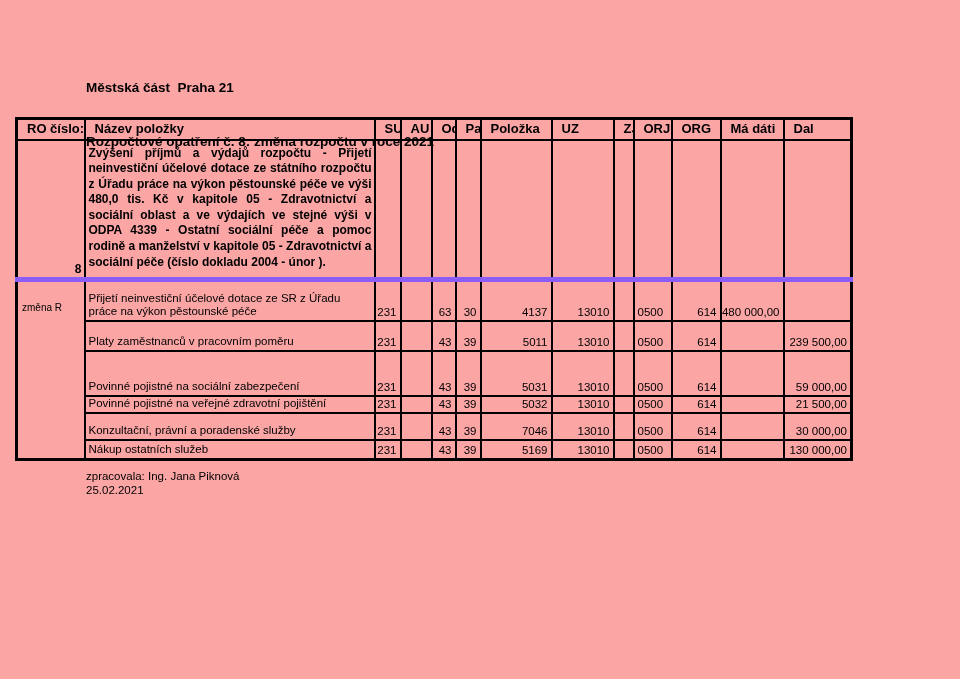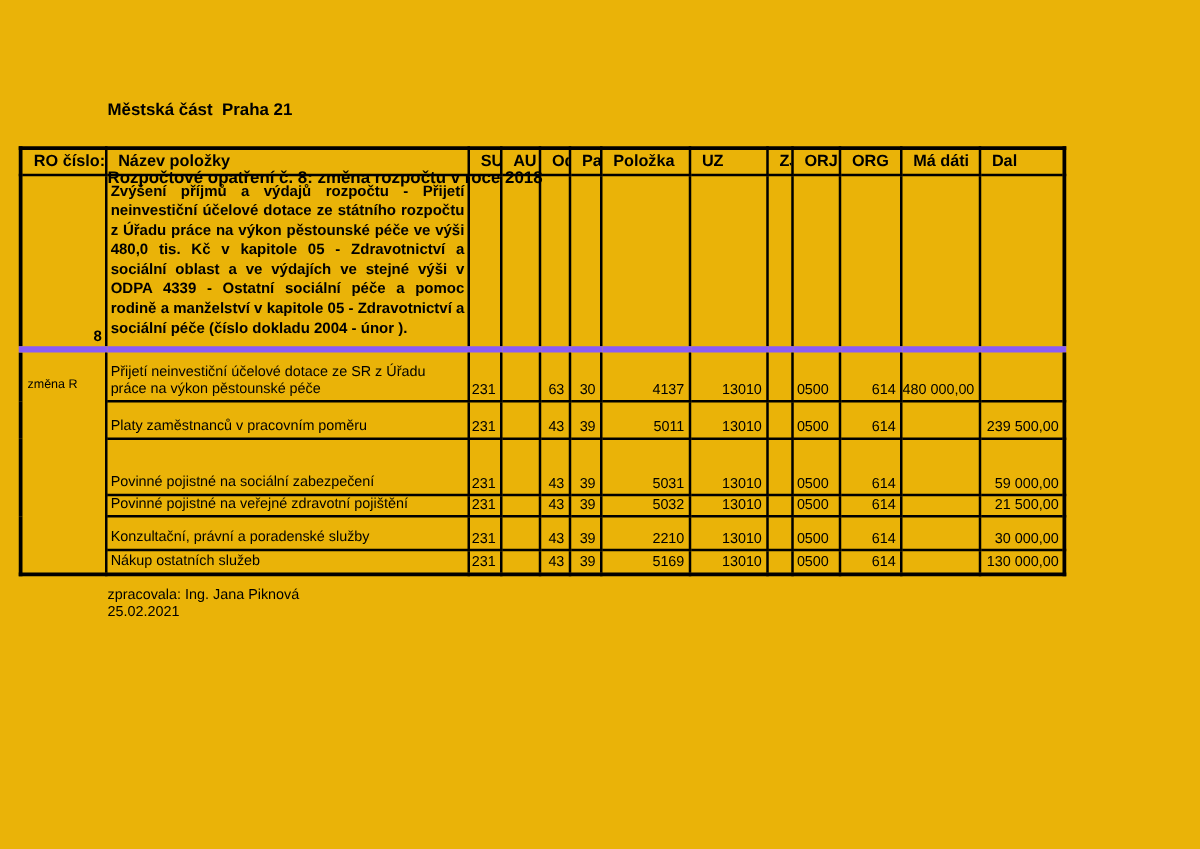--- a/index.html
+++ b/index.html
@@ -2,21 +2,21 @@
 <html><head>
 <meta charset="utf-8">
 <style>
   * { margin:0; padding:0; box-sizing:border-box; }
   html,body { background:#fff; }
   body {
     width:960px; height:679px;
     font-family:"Liberation Sans","DejaVu Sans",sans-serif;
     color:#000;
   }
-  .page { position:relative; width:960px; height:679px; background:#eab308; overflow:hidden; }
+  .page { position:relative; width:960px; height:679px; background:#fca5a5; overflow:hidden; }
 
   .doc-title {
     position:absolute; left:86px; top:43px;
     font-weight:bold; font-size:13.5px; line-height:18px;
     white-space:pre;
   }
 
   table.budget-table {
     position:absolute; left:15px; top:117px;
     width:835px;
@@ -75,21 +75,21 @@
     font-size:11.5px; line-height:14px;
   }
 </style>
 </head>
 <body>
 
 <div class="page">
 
   <div class="doc-title">
     <div>Městská část  Praha 21</div>
-    <div>Rozpočtové opatření č. 8: změna rozpočtu v roce 2018</div>
+    <div>Rozpočtové opatření č. 8: změna rozpočtu v roce 2021</div>
   </div>
 
   <table class="budget-table">
     <colgroup>
       <col style="width:68px">
         <col style="width:290px">
         <col style="width:26px">
         <col style="width:31px">
       <col style="width:24px">
         <col style="width:25px">
@@ -195,21 +195,21 @@
       <td class="num"></td>
       <td class="num">21 500,00</td>
     </tr>
 
     <tr class="h27">
       <td class="nm">Konzultační, právní a poradenské služby</td>
       <td class="num">231</td>
       <td class="num"></td>
       <td class="num">43</td>
       <td class="num">39</td>
-      <td class="num">2210</td>
+      <td class="num">7046</td>
       <td class="num">13010</td>
       <td class="num"></td>
       <td class="num left">0500</td>
       <td class="num">614</td>
       <td class="num"></td>
       <td class="num">30 000,00</td>
     </tr>
 
     <tr class="h20">
       <td class="nm">Nákup ostatních služeb</td>

